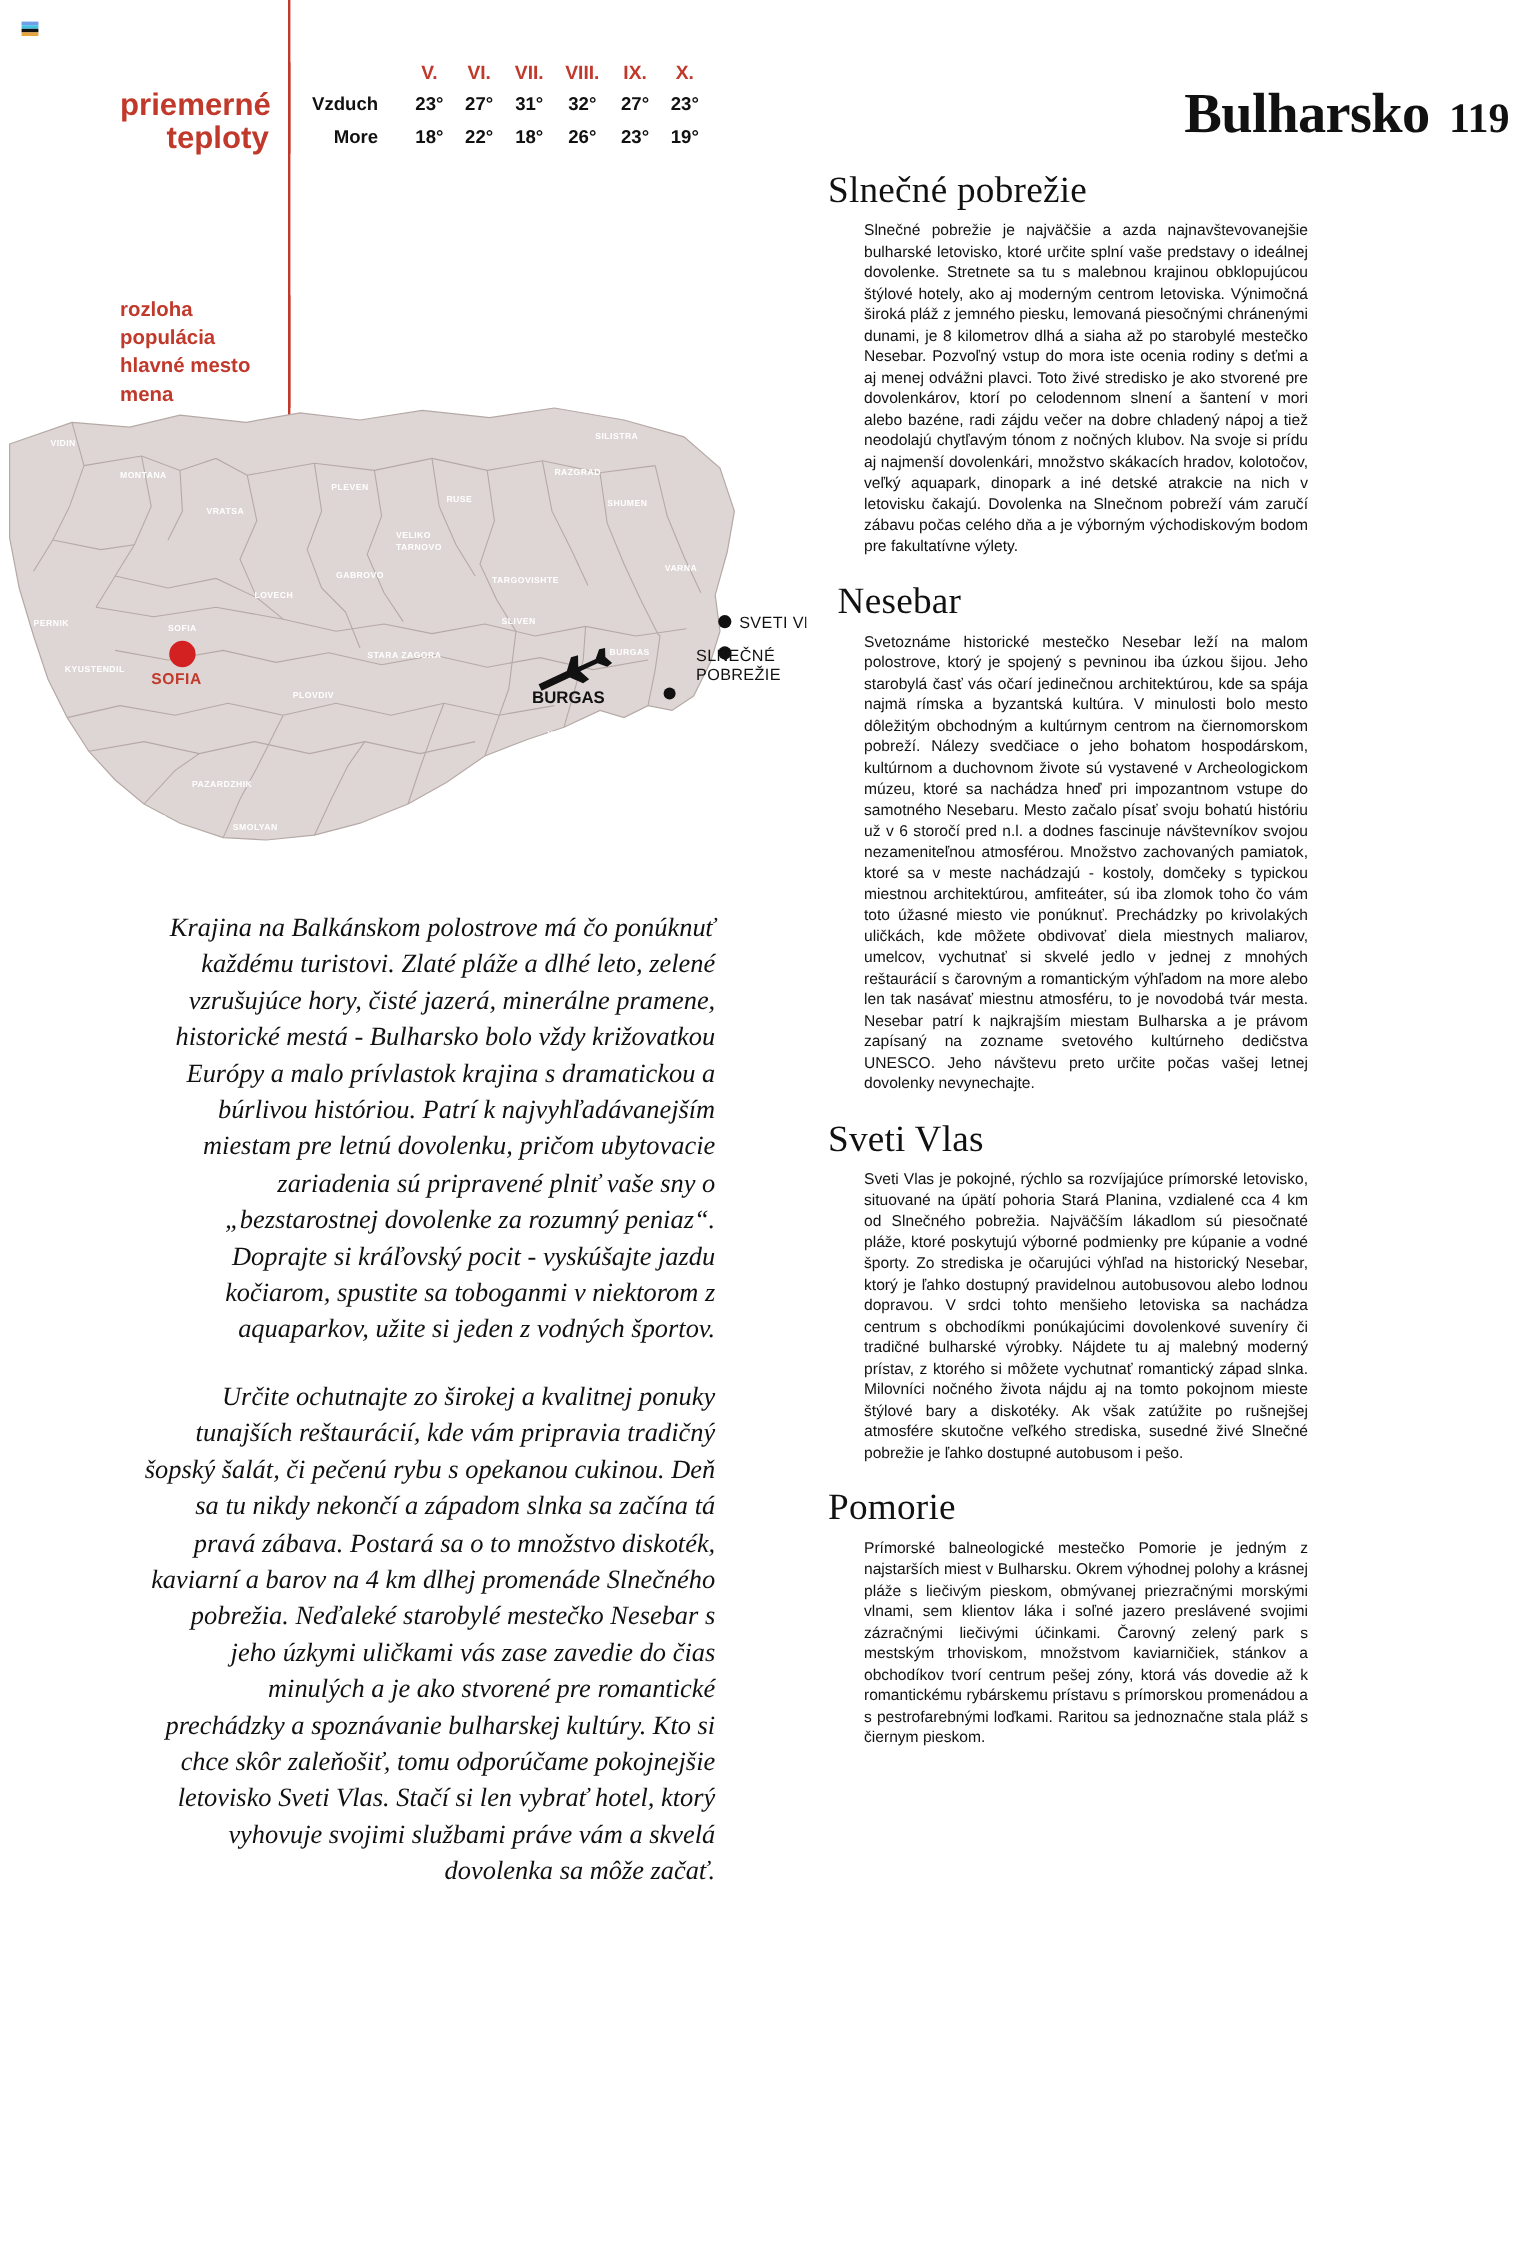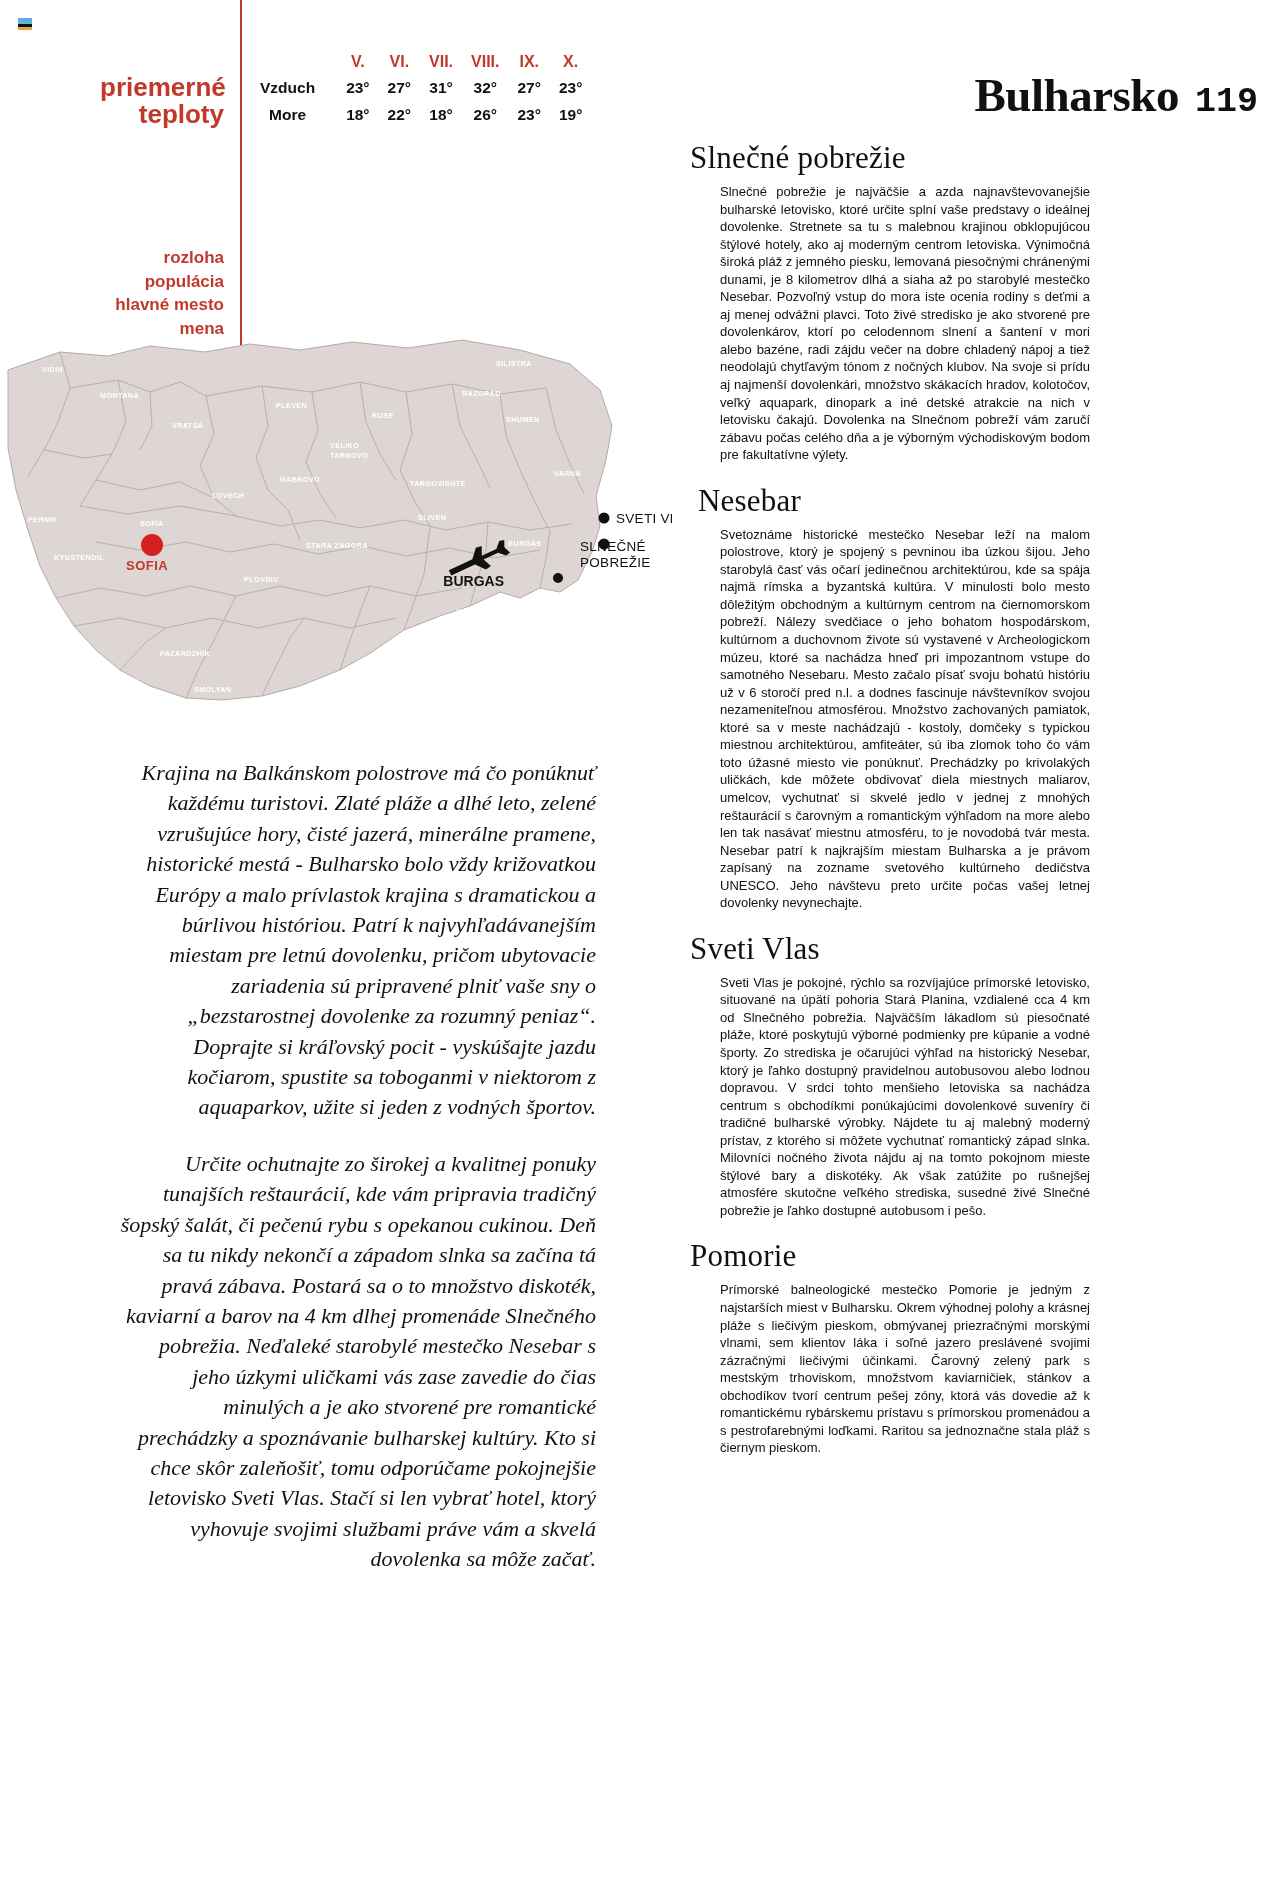--- a/index.html
+++ b/index.html
@@ -18,38 +18,38 @@
   #temps { position: absolute; left: 100px; top: 52px; display: flex; }
   #temps .lbl {
     width: 140px; text-align: right; padding-right: 16px;
     color: #c0392b; font-weight: bold; font-size: 26px; line-height: 27px;
     padding-top: 22px;
   }
   #temps .rule { width: 2px; background: #c0392b; align-self: stretch; }
   #temps table { border-collapse: collapse; margin-left: 16px; }
   #temps th, #temps td { font-size: 15.5px; font-weight: bold; text-align: center; padding: 1px 9px; }
   #temps th.mon { color: #c0392b; font-size: 16px; padding-bottom: 4px; }
-  #temps th.rowname, #temps td.rowname { text-align: center; color: #111; padding-left: 2px; padding-right: 22px; }
+  #temps th.rowname, #temps td.rowname { text-align: right; color: #111; padding-left: 2px; padding-right: 22px; }
   #temps td { color: #111; }
 
   
   #facts { position: absolute; left: 100px; top: 246px; display: flex; }
-  #facts .names { width: 140px; text-align: right; padding-right: 16px; }
+  #facts .names { width: 140px; text-align: left; }
   #facts .names div { color: #c0392b; font-weight: bold; font-size: 17px; line-height: 23.5px; }
   #facts .rule { width: 2px; background: #c0392b; align-self: stretch; }
   #facts .vals { margin-left: 16px; }
   #facts .vals div { color: #111; font-weight: bold; font-size: 17px; line-height: 23.5px; }
 
   
   #spine { position: absolute; left: 240px; top: 0px; width: 2px; height: 350px; background: #c0392b; }
 
   
   #title-wrap { position: absolute; right: 22px; top: 68px; display: flex; align-items: baseline; gap: 16px; text-align: right; }
   #title { font-family: "Liberation Serif", serif; font-weight: bold; font-size: 47px; letter-spacing: -0.5px; color: #111; }
-  #pageno { font-family: Liberation Mono, monospace; font-weight: bold; font-size: 35px; color: #111; }
+  #pageno { font-family: Liberation Serif, serif; font-weight: bold; font-size: 35px; color: #111; }
 
   
   #map { position: absolute; left: 0; top: 330px; width: 672px; height: 430px; }
   #map svg { display: block; }
   .reg-label { font-family: "Liberation Sans", sans-serif; font-size: 7.2px; font-weight: bold; fill: #ffffff; letter-spacing: .4px; }
   .city-label { font-family: "Liberation Sans", sans-serif; font-size: 14px; font-weight: bold; fill: #111; }
   .capital-label { font-family: "Liberation Sans", sans-serif; font-size: 13px; font-weight: bold; fill: #c0392b; letter-spacing: .5px;}
   .callout-label { font-family: "Liberation Sans", sans-serif; font-size: 13.5px; font-weight: normal; fill: #111; letter-spacing: .3px; }
 
   

